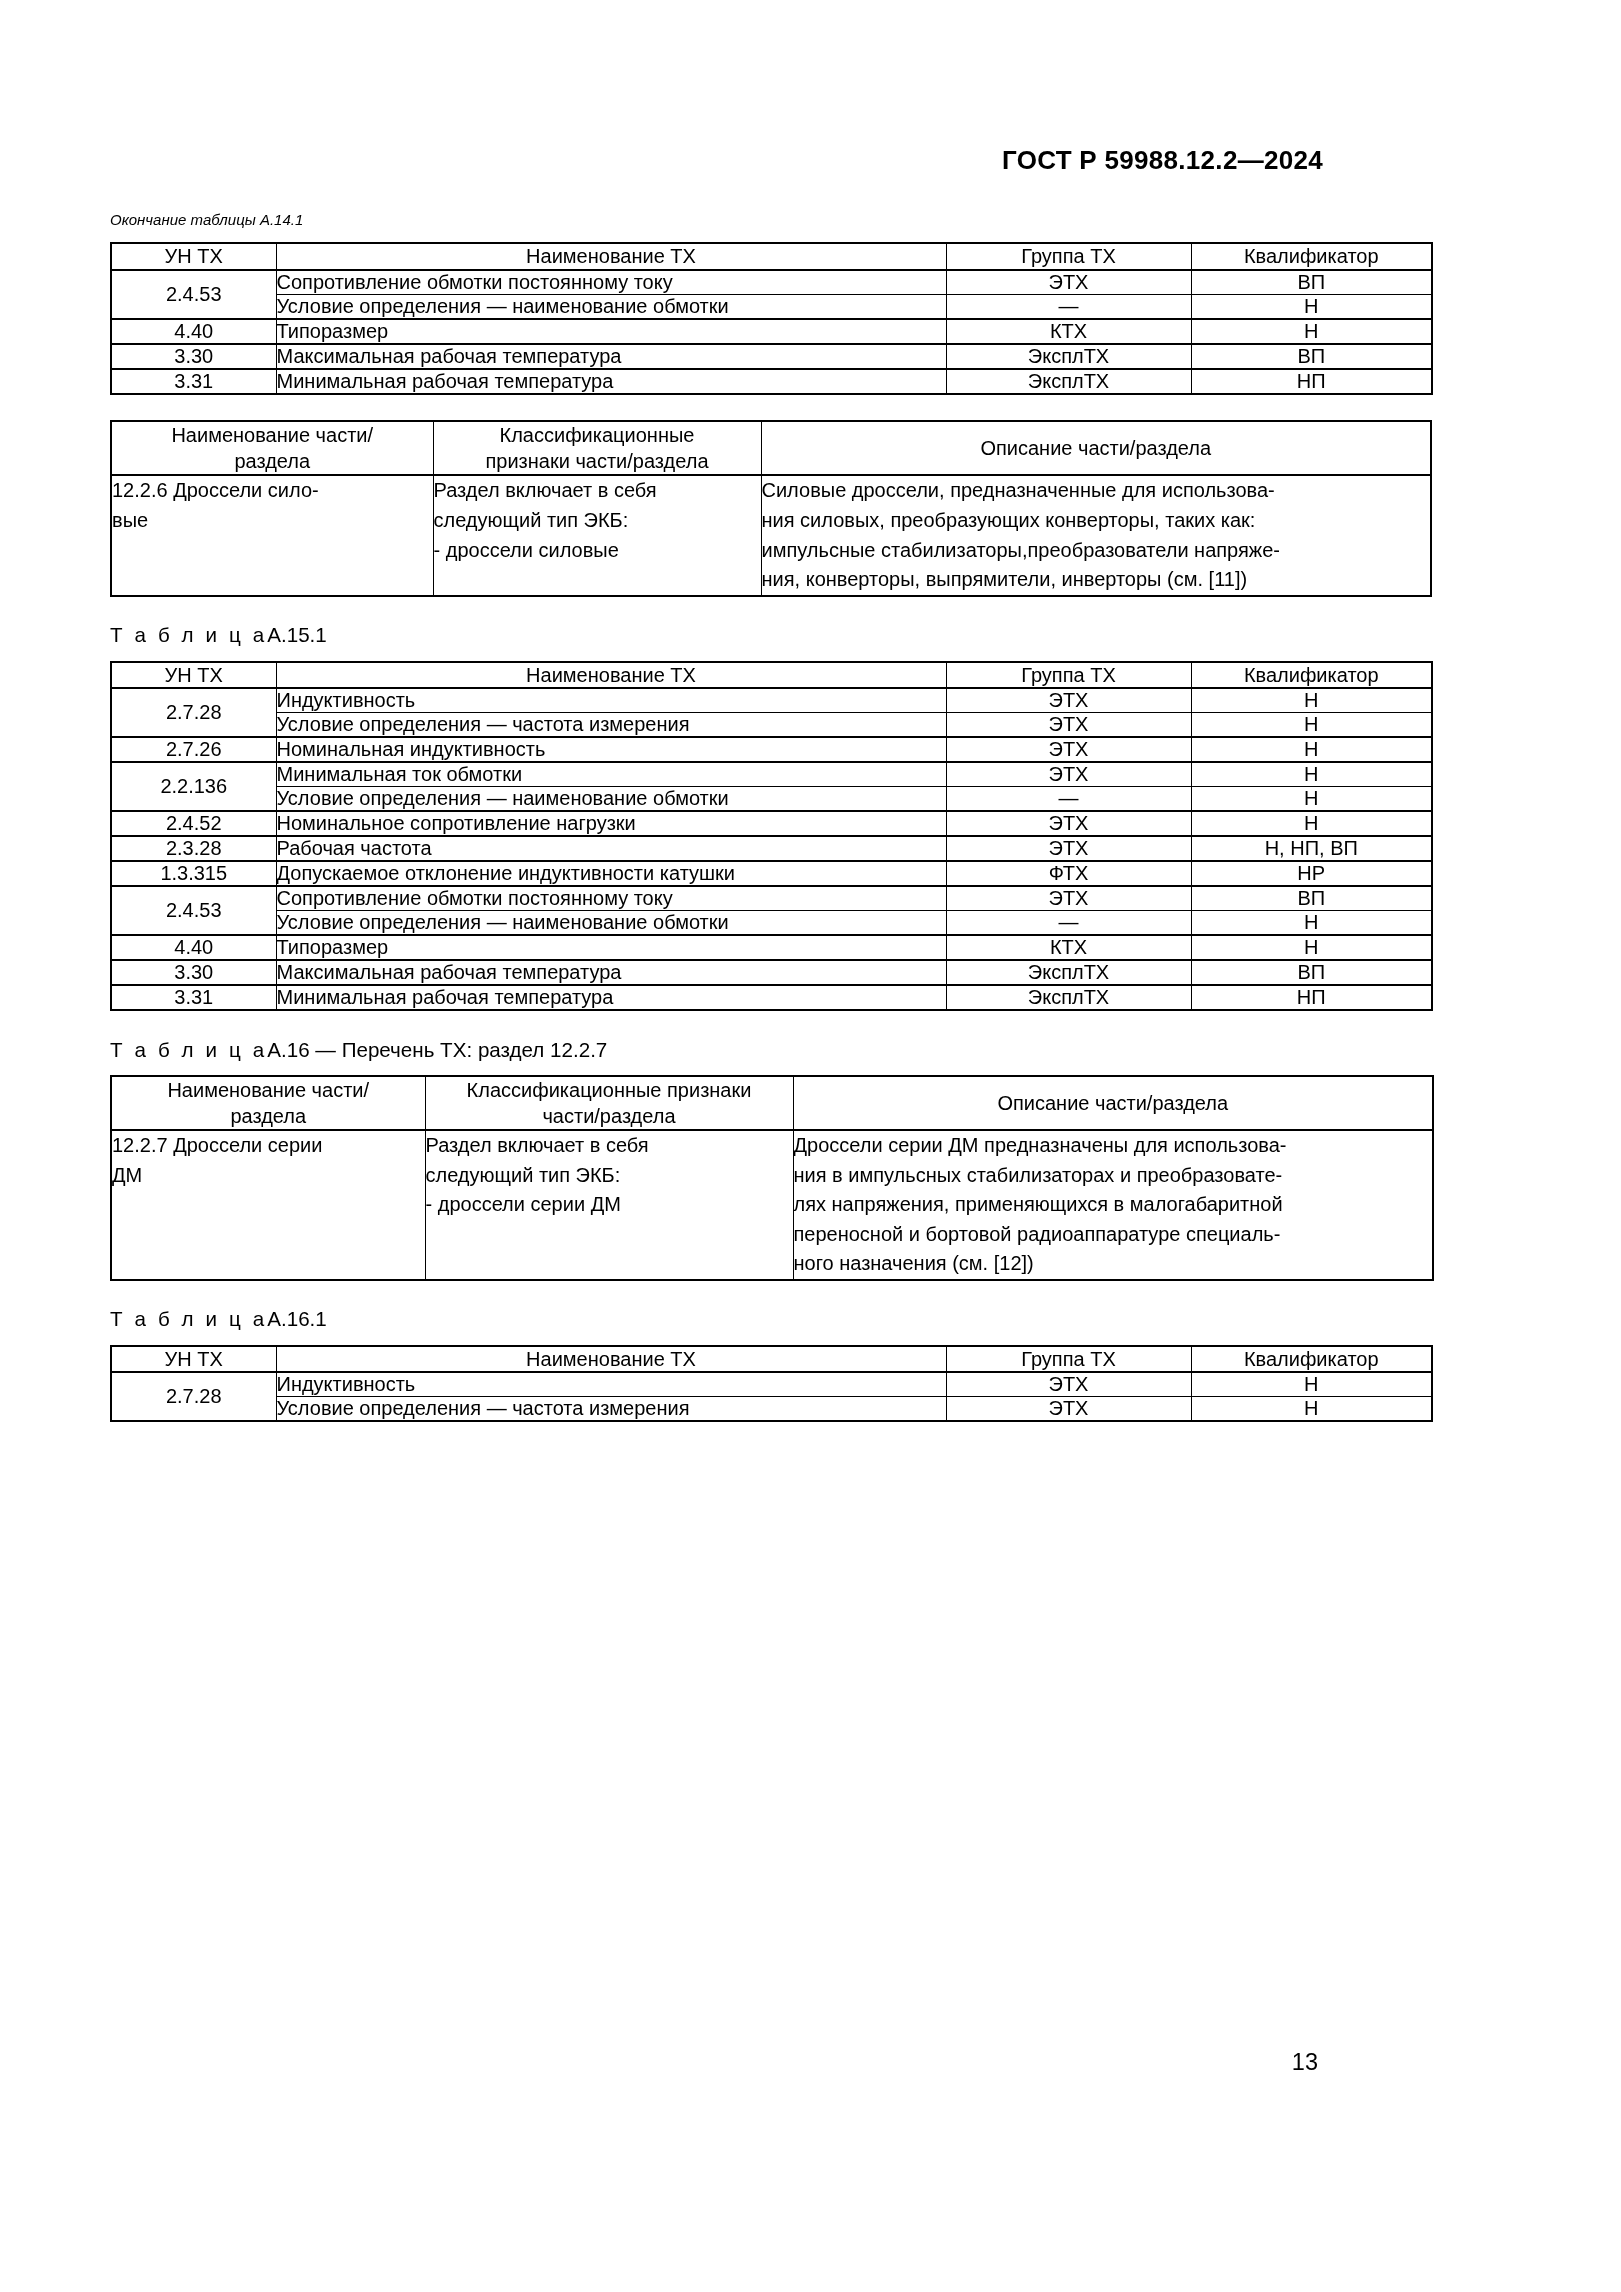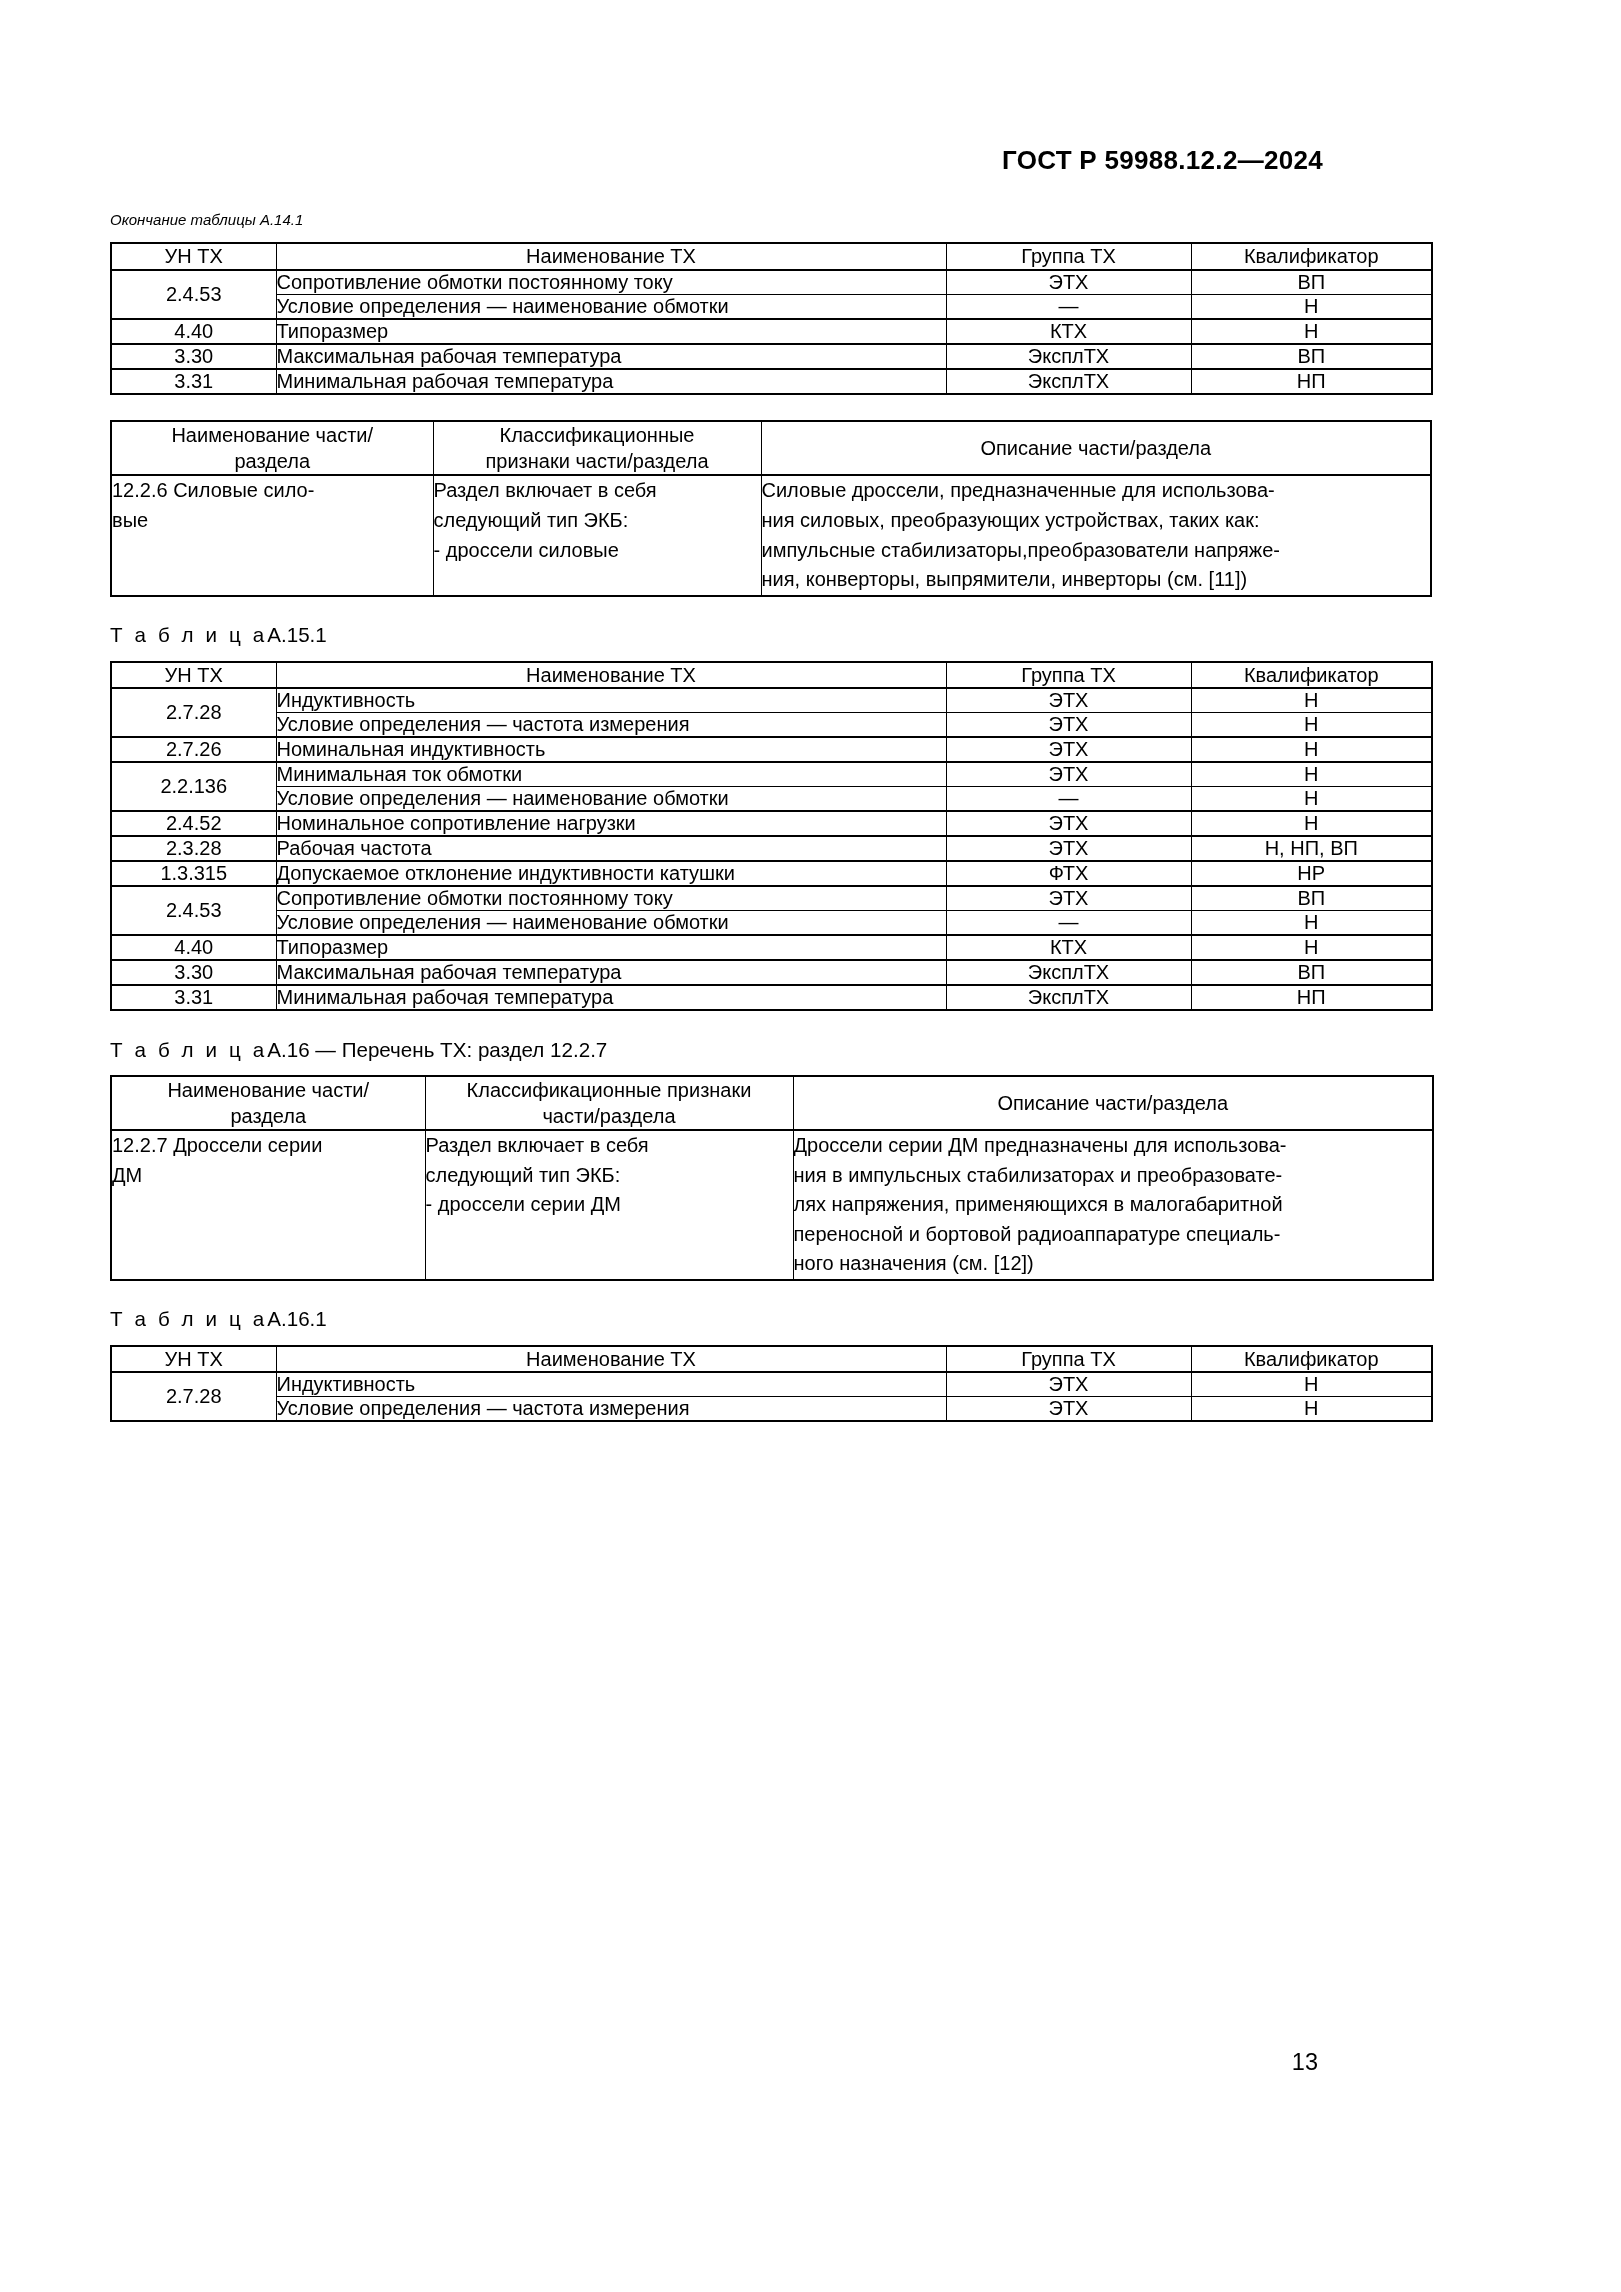--- a/index.html
+++ b/index.html
@@ -216,31 +216,31 @@
             <span>раздела</span>
           </td>
           <td class="d-head">
             <span>Классификационные</span><br>
             <span>признаки части/раздела</span>
           </td>
           <td class="d-head">Описание части/раздела</td>
         </tr>
         <tr>
           <td class="d-cell">
-              <p>12.2.6  Силовые  сило-</p>
+              <p>12.2.6  Дроссели  сило-</p>
               <p>вые</p>
             </td>
           <td class="d-cell">
               <p>Раздел  включает  в  себя</p>
               <p>следующий тип ЭКБ:</p>
               <p>- дроссели силовые</p>
             </td>
           <td class="d-cell">
               <p>Силовые дроссели, предназначенные для использова-</p>
-              <p>ния силовых, преобразующих устройствах, таких как:</p>
+              <p>ния силовых, преобразующих конверторы, таких как:</p>
               <p>импульсные стабилизаторы,преобразователи напряже-</p>
               <p>ния, конверторы, выпрямители, инверторы (см. [11])</p>
             </td>
         </tr>
       </tbody>
     </table>
 
     <div class="spacer-26"></div>
 
     <div class="caption"><span class="tbl-word">Т а б л и ц а</span><span>А.15.1</span></div>

